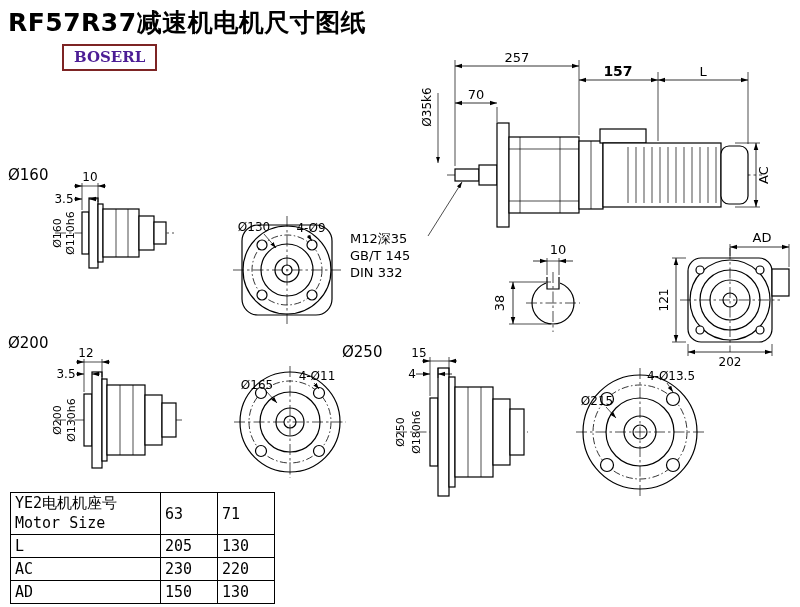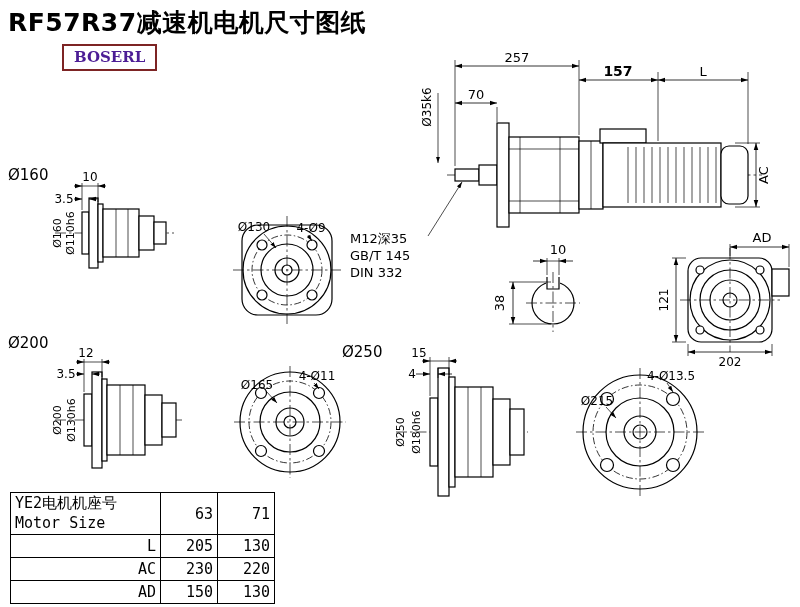--- a/index.html
+++ b/index.html
@@ -17,21 +17,21 @@
   .t14b { font-size:14px; font-weight:bold; }
   .t15 { font-size:15px; }
   .ln  { stroke:#000; stroke-width:1.2; fill:none; }
   .lnw { stroke:#000; stroke-width:1.2; fill:#fff; }
   .thin{ stroke:#000; stroke-width:0.7; fill:none; }
   .cl  { stroke:#000; stroke-width:0.7; fill:none; stroke-dasharray:11 3 2.5 3; }
   .bc  { stroke:#000; stroke-width:0.8; fill:none; stroke-dasharray:7 2.5 1.5 2.5; }
   .dim { stroke:#000; stroke-width:0.8; fill:none; }
   .spec { position:absolute; left:10px; top:492px; border-collapse:collapse;
           font-family:"DejaVu Sans Mono", monospace; font-size:15px; color:#000; background:#fff; }
-  .spec td { border:1px solid #000; text-align:right; vertical-align:middle; padding:0 4px; height:23px; }
+  .spec td { border:1px solid #000; text-align:left; vertical-align:middle; padding:0 4px; height:23px; }
   .spec td.c1 { width:150px; }
   .spec td.cn { width:57px; }
   .spec tr.hdr td { height:42px; }
   .spec .hcell { text-align:left; padding-left:4px; line-height:1.3; }
 </style>
 </head>
 <body>
 
 <div class="page">
 

